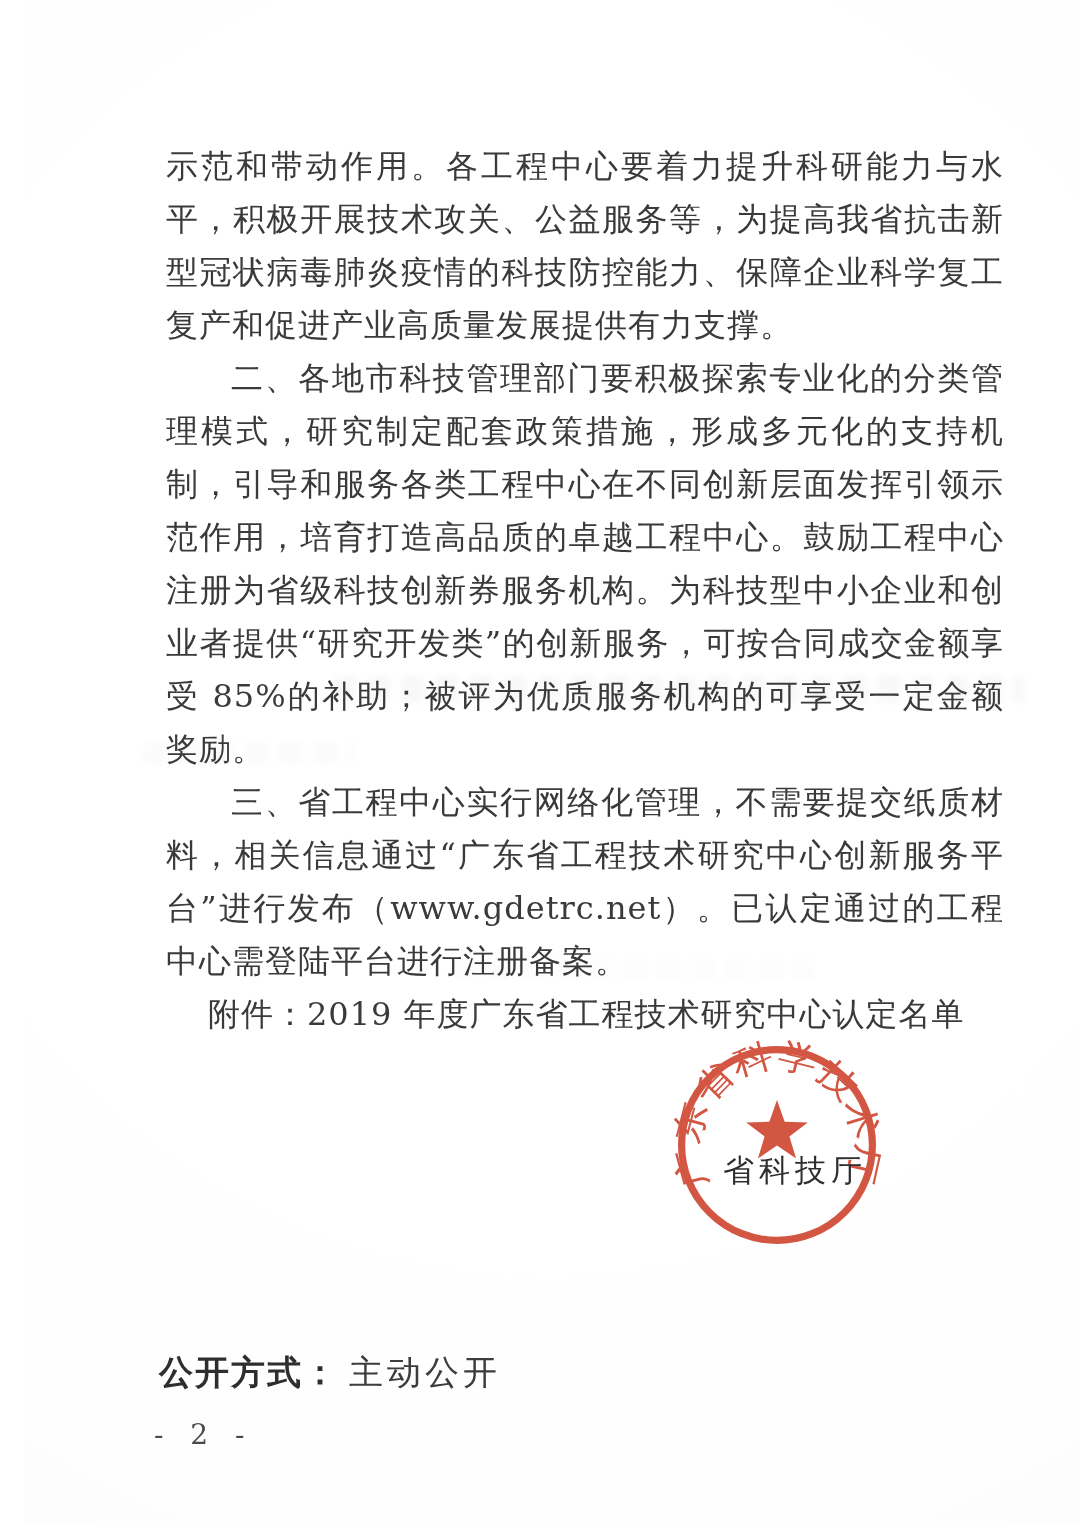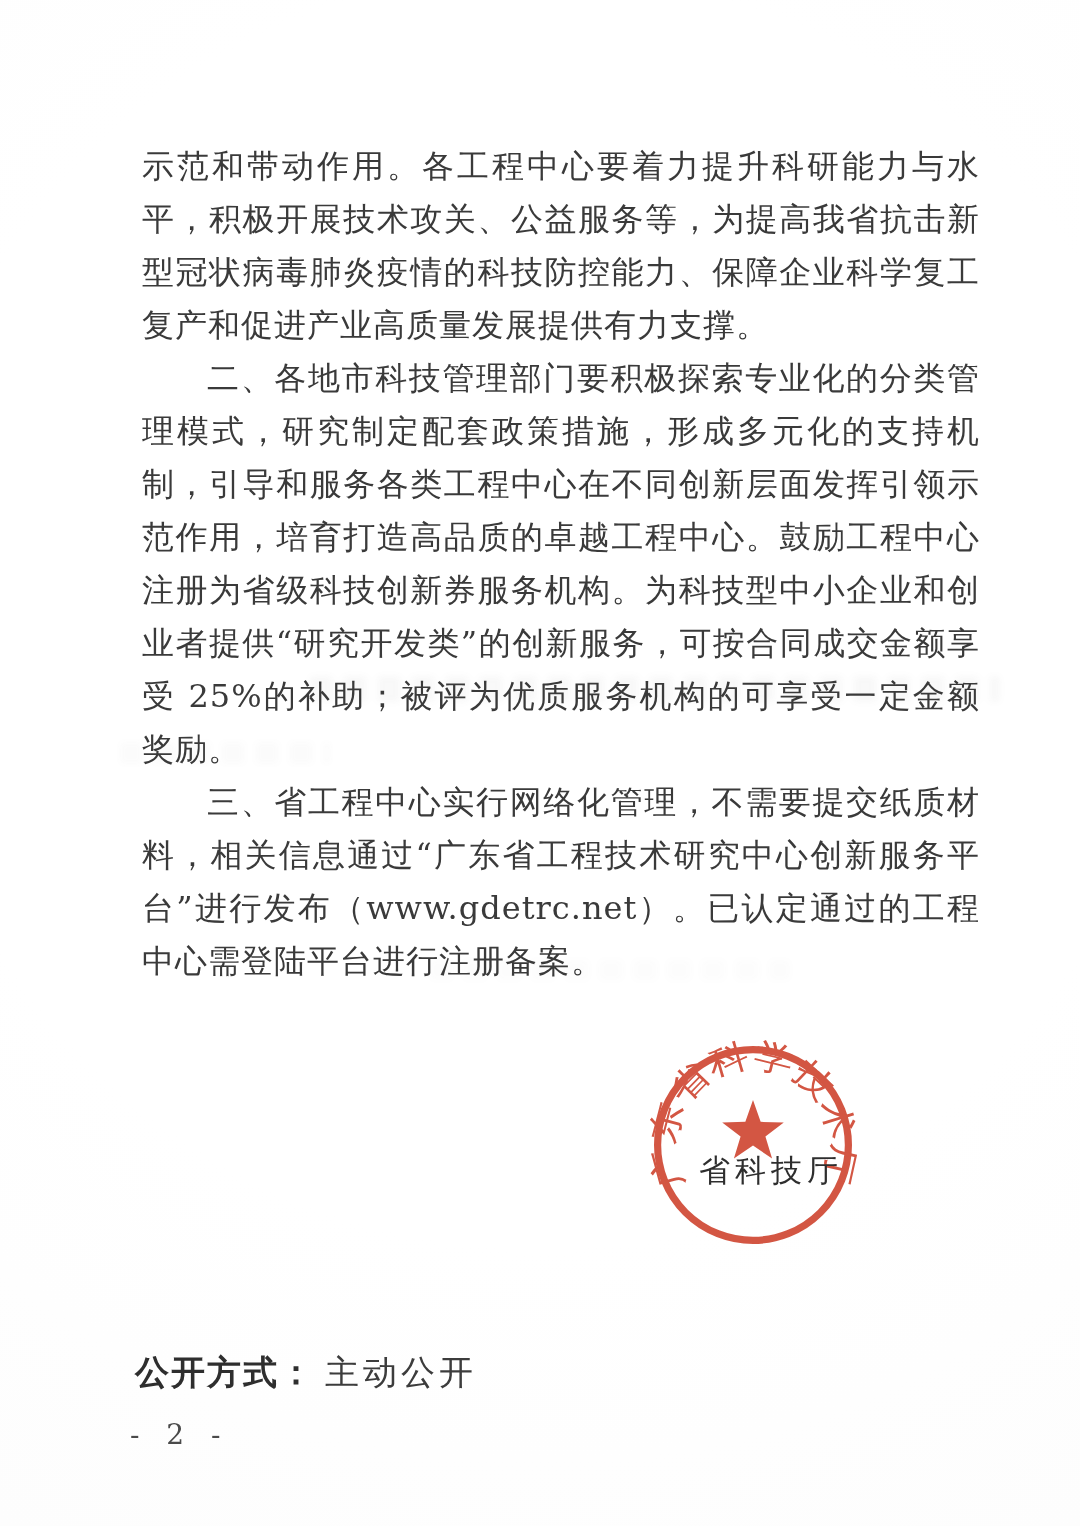--- a/index.html
+++ b/index.html
@@ -7,20 +7,21 @@
   body {
     width: 1080px; height: 1526px;
     font-family: "DejaVu Serif", "Liberation Serif", serif;
     position: relative; overflow: hidden;
   }
   .page {
     position: absolute; inset: 0;
     background:
       radial-gradient(circle at 50% 40%, #ffffff 60%, #fdfdfd 100%);
     color: #383838;
+    margin-left: 24px;
   }
   
   .body-text {
     position: absolute;
     left: 142px; top: 140px; width: 838px;
     font-size: 32px;
     line-height: 53px;
     text-align: justify;
     letter-spacing: 1px;
     color: #3a3a3a;
@@ -114,24 +115,25 @@
 <body>
 
 <div class="page">
 
   <div class="ghost ghost-1"></div>
   <div class="ghost ghost-2"></div>
   <div class="ghost ghost-3"></div>
 
   <div class="body-text">
     <p>示范和带动作用。各工程中心要着力提升科研能力与水平，积极开展技术攻关、公益服务等，为提高我省抗击新型冠状病毒肺炎疫情的科技防控能力、保障企业科学复工复产和促进产业高质量发展提供有力支撑。</p>
-    <p class="indented">二、各地市科技管理部门要积极探索专业化的分类管理模式，研究制定配套政策措施，形成多元化的支持机制，引导和服务各类工程中心在不同创新层面发挥引领示范作用，培育打造高品质的卓越工程中心。鼓励工程中心注册为省级科技创新券服务机构。为科技型中小企业和创业者提供“研究开发类”的创新服务，可按合同成交金额享受 25%的补助；被评为优质服务机构的可享受一定金额奖励。</p>
+    <p class="indented">二、各地市科技管理部门要积极探索专业化的分类管理模式，研究制定配套政策措施，形成多元化的支持机制，引导和服务各类工程中心在不同创新层面发挥引领示范作用，培育打造高品质的卓越工程中心。鼓励工程中心注册为省级科技创新券服务机构。为科技型中小企业和创业者提供“研究开发类”的创新服务，可按合同成交金额享受 85%的补助；被评为优质服务机构的可享受一定金额奖励。</p>
     <p class="indented">三、省工程中心实行网络化管理，不需要提交纸质材料，相关信息通过“广东省工程技术研究中心创新服务平台”进行发布（www.gdetrc.net）。已认定通过的工程中心需登陆平台进行注册备案。</p>
   </div>
 
+  <div class="attachment-line">附件：2019 年度广东省工程技术研究中心认定名单</div>
 
   <div class="seal">
     <svg viewBox="0 0 260 260" xmlns="http://www.w3.org/2000/svg">
       <defs>
         <path id="sealArc" d="M 55.5 173 A 86 86 0 1 1 204.5 173" fill="none"></path>
       </defs>
       <circle cx="130" cy="130" r="106" fill="none" stroke-width="8" stroke="#cf4733"></circle>
       <polygon points="130,80 138.5,104.3 164.2,104.9 143.8,120.5 151.2,145.1 130,130.5 108.8,145.1 116.2,120.5 95.8,104.9 121.5,104.3" fill="#cf4733"></polygon>
       <text font-size="38" font-family="DejaVu Serif, Liberation Serif, serif" fill="#cf4733">
         <textPath href="#sealArc" startOffset="0" textLength="356" lengthAdjust="spacingAndGlyphs">广东省科学技术厅</textPath>

